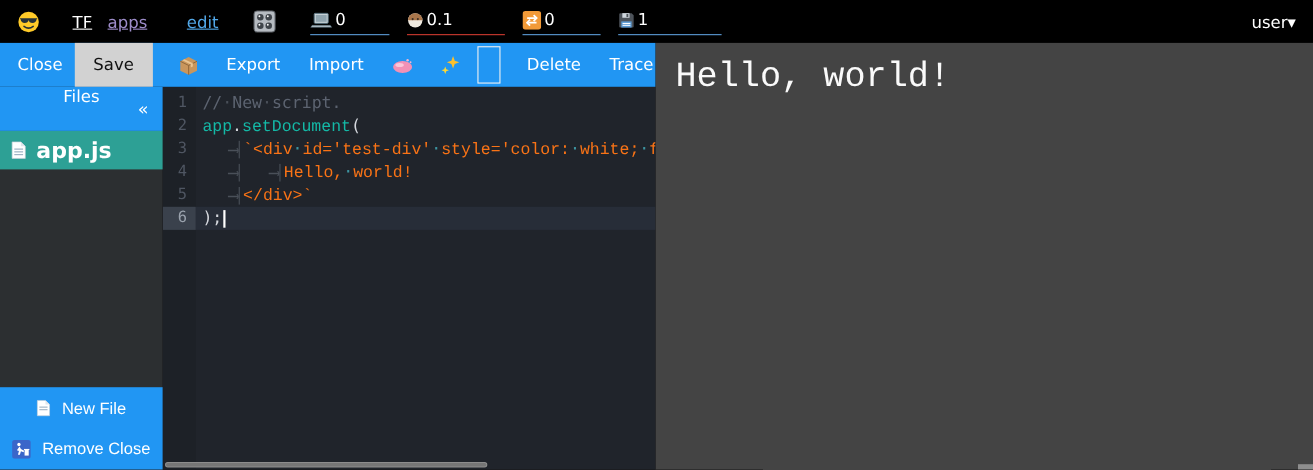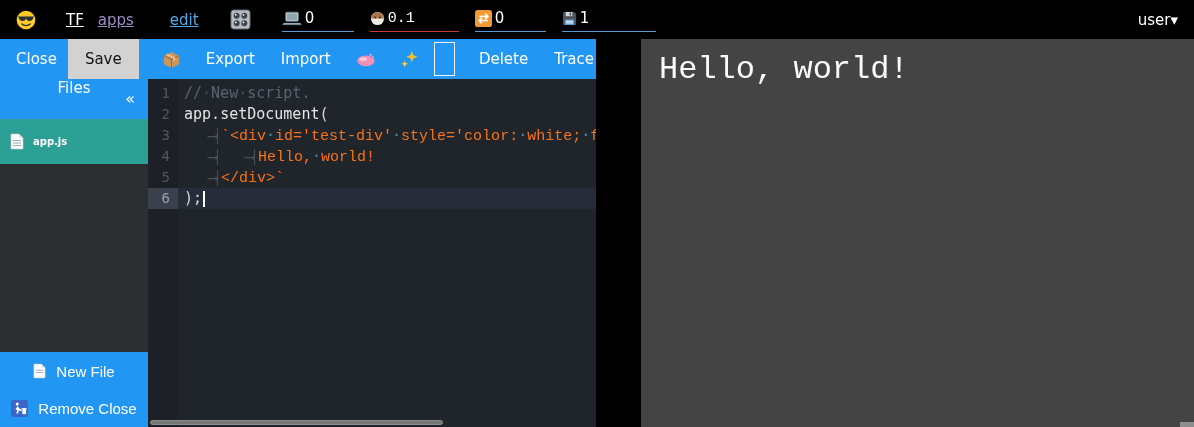--- a/index.html
+++ b/index.html
@@ -12,65 +12,65 @@
     padding:0 16px; color:#fff; font-size:15px; }
   .topbar .logo{ margin-right:30px; display:flex; cursor:pointer; }
   .tblink{ text-decoration:underline; margin-right:14px; cursor:pointer; }
   .tblink.tf{ color:#ffffff; }
   .tblink.apps{ color:#9d8cc9; margin-right:36px; }
   .tblink.edit{ color:#52a8e8; margin-right:31px; }
   .knobs{ margin-right:31px; display:flex; cursor:pointer; }
   .stat{ display:inline-flex; align-items:center; gap:3px; height:24px;
     margin-right:16px; padding-bottom:2px; border-bottom:1px solid #5b9bd5; }
   .stat.red{ border-bottom-color:#cf3a30; }
-  .stat.w72{ width:72px; } .stat.w89{ width:89px;font-family:Liberation Mono, monospace; } .stat.w71{ width:71px; } .stat.w94{ width:94px; }
+  .stat.w72{ width:72px; } .stat.w89{ width:89px; } .stat.w71{ width:71px; } .stat.w94{ width:94px; }
   .usermenu{ margin-left:auto; color:#fff; cursor:pointer; white-space:nowrap; }
 
   
-  .main{ display:flex; height:388px;gap:45px; }
+  .main{ display:flex; height:388px; }
   .left{ width:596px; display:flex; flex-direction:column; }
 
   
   .toolbar{ height:40px; background:#2196f3; display:flex; align-items:stretch;
     color:#fff; font-size:15px; }
   .tbtn{ display:flex; align-items:center; padding:0 2px; margin-left:22px; cursor:pointer; }
   .tbtn:first-child{ margin-left:14px; }
   .tbtn.save{ background:#d2d2d2; color:#111; padding:0 17px; margin-left:9px; }
   .tbtn.icon{ padding:0 1px; }
   .emptybox{ width:32px; height:34px; border:1px solid #f2f2f2; align-self:center;
     margin-left:14px; cursor:pointer; }
 
   .left-body{ display:flex; flex:1; min-height:0; }
 
   
   .sidebar{ width:148px; display:flex; flex-direction:column; background:#2c2f31; }
   .files-header{ height:40px; background:#2196f3; color:#fff; position:relative;
     display:flex; justify-content:center; font-size:15px; }
   .collapse{ position:absolute; right:13px; top:50%; transform:translateY(-52%);
     font-size:16px; cursor:pointer; }
-  .file-item{ height:45px; background:#2da095; color:#fff; font-weight:bold;
-    font-size:10px; display:flex; align-items:center; gap:9px; padding-left:10px; cursor:pointer; }
+  .file-item{ height:35px; background:#2da095; color:#fff; font-weight:bold;
+    font-size:20px; display:flex; align-items:center; gap:9px; padding-left:10px; cursor:pointer; }
   .side-spacer{ flex:1; }
   .side-btn{ height:38px; background:#2196f3; color:#fff; font-size:15px; border:none;
     display:flex; align-items:center; justify-content:center; gap:10px; cursor:pointer; }
   .side-btn.remove{ height:37px; }
 
   
   .editor{ flex:1; display:flex; background:#20242b; position:relative; overflow:hidden; }
   .gutter{ width:30px; background:#1d2127; padding-top:4px;
     font-family:"DejaVu Sans Mono","Liberation Mono",monospace; font-size:14px;
     color:#4f5662; text-align:right; }
   .lnum{ height:21px; line-height:21px; padding-right:8px; }
   .lnum.act{ background:#3a414c; color:#9aa2ad; }
   .codearea{ flex:1; padding-top:4px; overflow:hidden; cursor:text;
     font-family:"DejaVu Sans Mono","Liberation Mono",monospace; font-size:15px;
     color:#d4d7dd; }
   .cline{ height:21px; line-height:21px; white-space:pre; padding-left:6px; }
   .cline.act{ background:#272d38; }
-  .cm{ color:#5c6370; } .rd{ color:#e5e5e5; } .st{ color:#f97316;font-family:Liberation Mono, monospace; }
+  .cm{ color:#5c6370; } .rd{ color:#14b8a6;font-family:Liberation Mono, monospace; } .st{ color:#f97316;font-family:Liberation Mono, monospace; }
   .pn{ color:#d4d7dd; } .wsc{ color:#4a5059; } .wss{ color:#3d95a1; }
   .tab{ color:#4a5059; display:inline-block; width:34px; overflow:hidden;
     text-align:right; border-right:1px solid #4a5059; margin-right:3px;
     height:16px; line-height:16px; vertical-align:middle; }
   .cursor{ display:inline-block; width:2px; height:16px; background:#fff;
     vertical-align:middle; margin-left:1px; }
   .hthumb{ position:absolute; left:2px; bottom:2px; width:293px; height:5px;
     background:#767676; border:1px solid #8d8d8d; border-radius:3px; cursor:pointer; }
 
   

